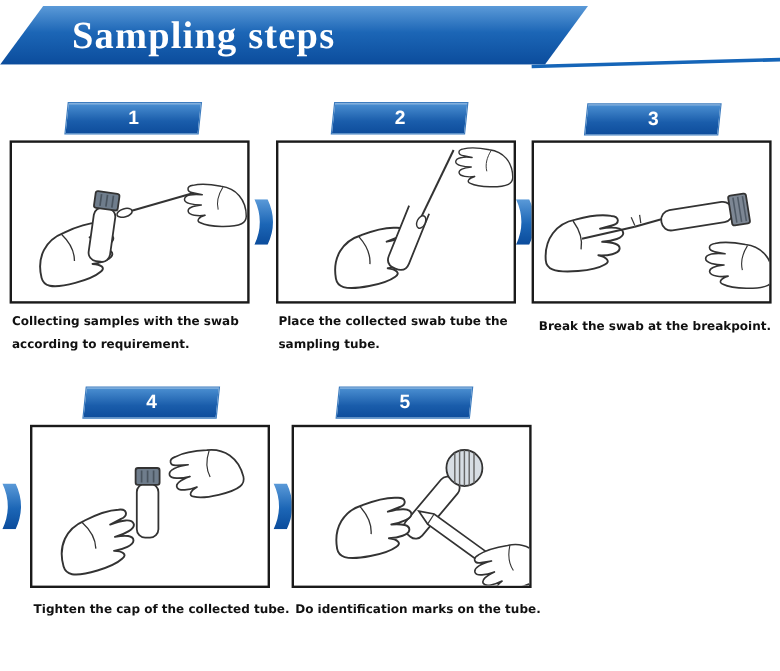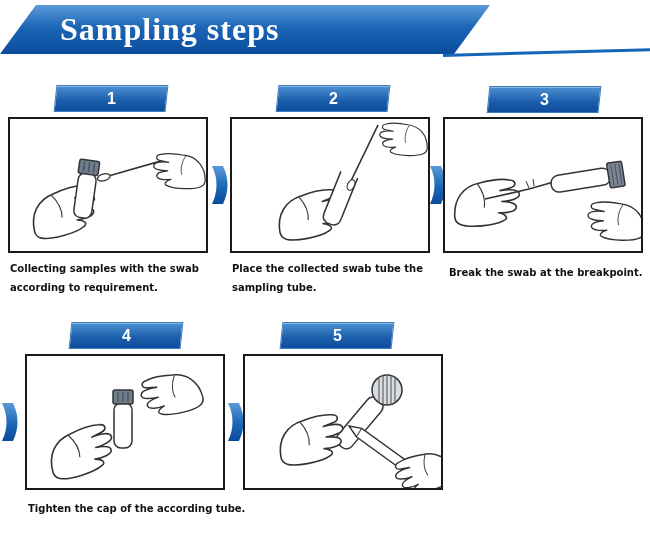--- a/index.html
+++ b/index.html
@@ -149,21 +149,21 @@
   <div class="step-label" style="left:70px;top:322px;">
     <span>4</span>
   </div>
   <div class="panel" style="left:25px;top:354px;">
     <svg width="196" height="132" viewBox="0 0 196 132">
       <use href="#mitt" transform="translate(14,78) rotate(-16)"></use>
       <use href="#tube" transform="translate(86,34)"></use>
       <use href="#mitt" transform="translate(168,6) scale(-0.9,0.9) rotate(14)"></use>
     </svg>
   </div>
-  <div class="caption nowrap" style="left:28px;top:499px;">Tighten the cap of the according tube.</div>
+  <div class="caption nowrap" style="left:28px;top:499px;">Tighten the cap of the collected tube.</div>
 
   <svg class="chev" style="left:227px;top:403px;" width="22" height="38" viewBox="0 0 22 38">
     <use href="#chevshape"></use>
   </svg>
 
   <div class="step-label" style="left:281px;top:322px;">
     <span>5</span>
   </div>
   <div class="panel" style="left:243px;top:354px;">
     <svg width="196" height="132" viewBox="0 0 196 132">
@@ -179,14 +179,15 @@
         <line x1="150" y1="21.3" x2="150" y2="46.7" stroke="#666" stroke-width="1.2"></line>
       </g>
       <use href="#mitt" transform="translate(28,62) rotate(-10)"></use>
       <g transform="translate(104,70) rotate(33)">
         <path d="M0,0 L12,-5 L70,-2 L70,8 L12,5 Z" fill="#fff" stroke="#333" stroke-width="1.4"></path>
         <line x1="12" y1="-5" x2="12" y2="5" stroke="#333" stroke-width="1"></line>
       </g>
       <use href="#mitt" transform="translate(198,84) scale(-0.85,0.85) rotate(20)"></use>
     </svg>
   </div>
+  <div class="caption nowrap" style="left:246px;top:499px;">Do identification marks on the tube.</div>
 
 </div>
 
 </body></html>

